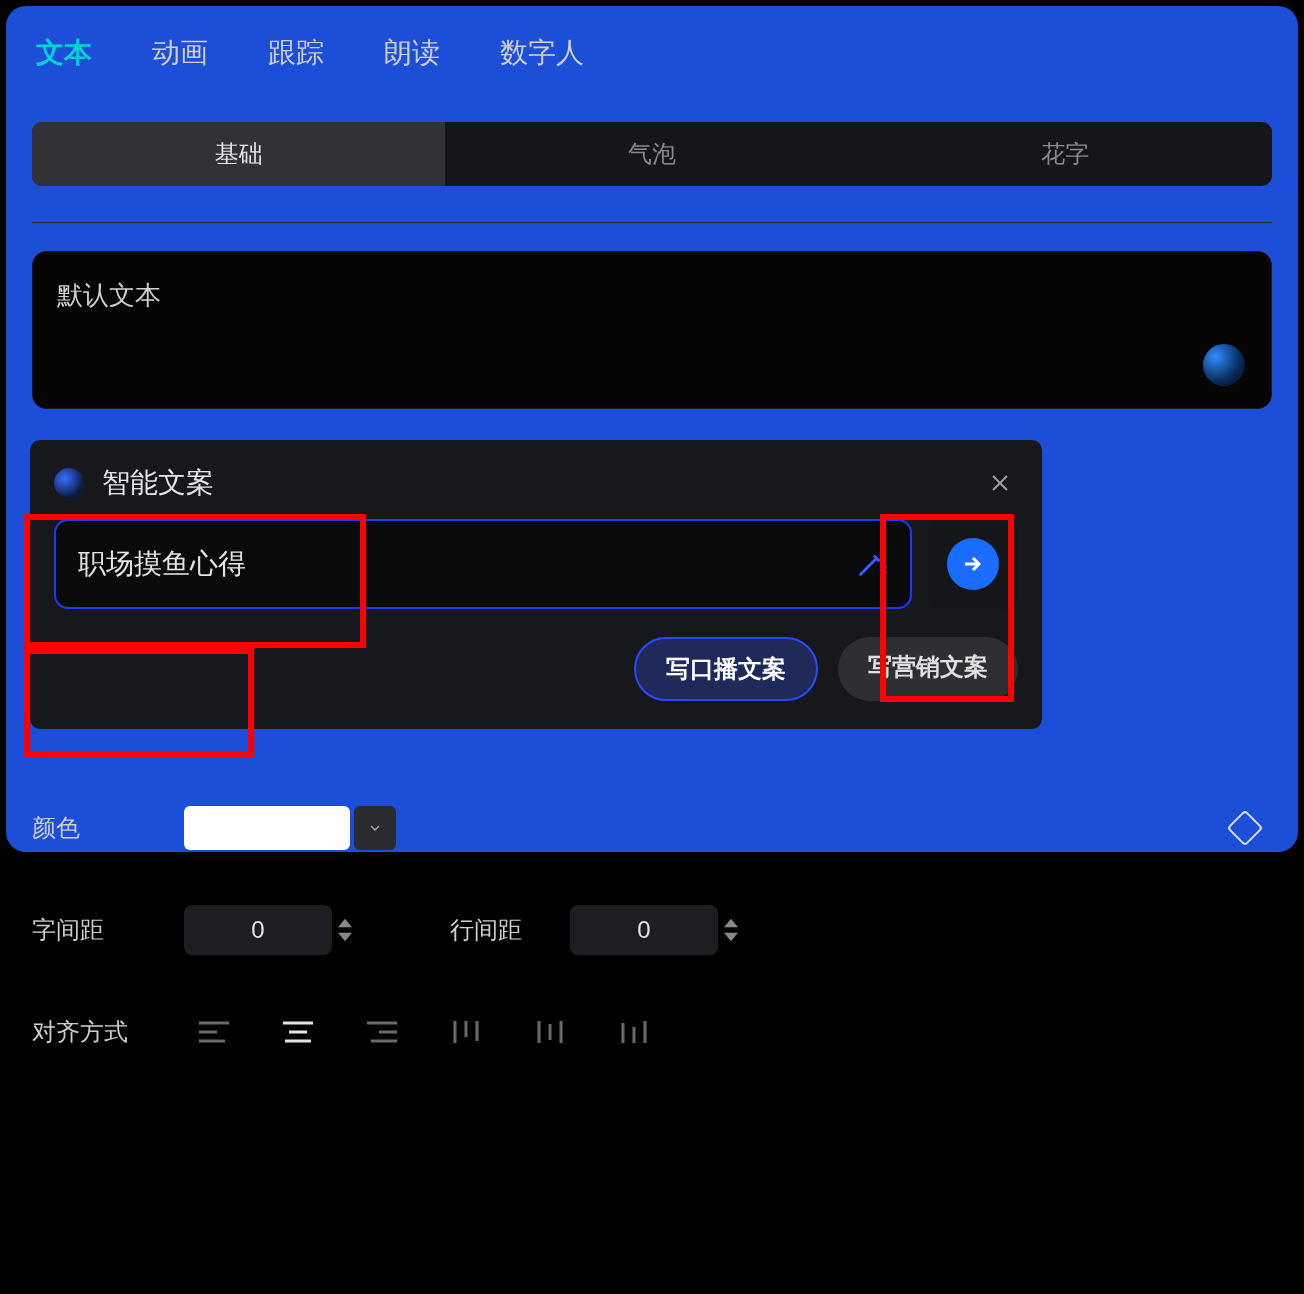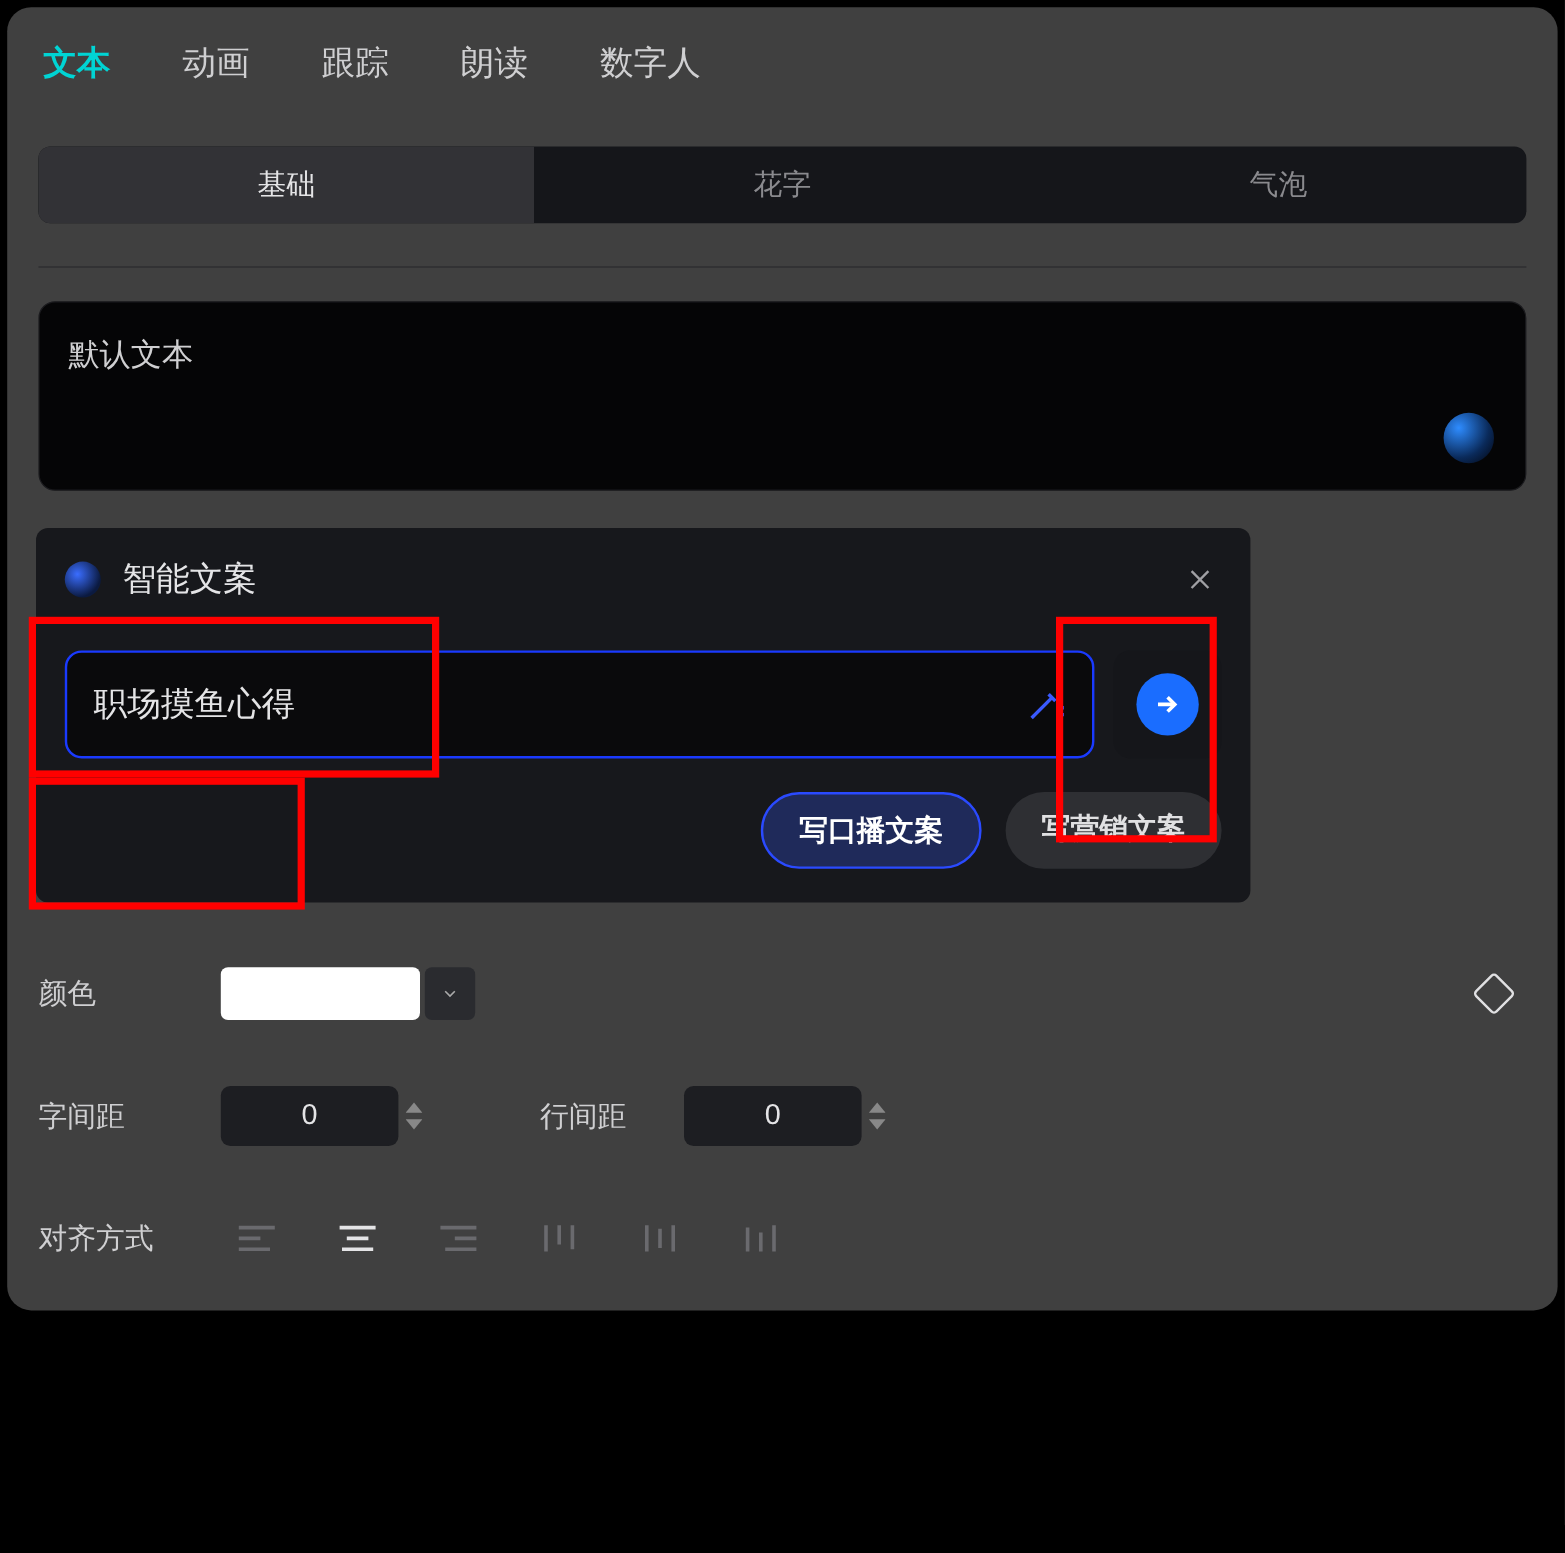--- a/index.html
+++ b/index.html
@@ -5,25 +5,25 @@
 * { margin: 0; padding: 0; box-sizing: border-box; }
 body {
   background: #000;
   font-family: -apple-system, "PingFang SC", "Microsoft YaHei", sans-serif;
   color: #e0e0e0;
   width: 1304px;
   height: 1294px;
   overflow: hidden;
 }
 .panel {
-  background: #404040;
+  background: #1d4ed8;
   border-radius: 20px;
   padding: 0;
   margin: 6px;
-  height: 1086px;
+  height: 846px;
   position: relative;
 }
 .top-tabs {
   display: flex;
   gap: 60px;
   padding: 28px 30px 0 30px;
   font-size: 28px;
   font-weight: 500;
 }
 .top-tab { color: #cfcfd1; cursor: pointer; }
@@ -77,21 +77,21 @@
   top: 434px;
   width: 1012px;
   background: #17181c;
   border-radius: 10px;
   padding: 24px 24px 28px 24px;
 }
 .smart-header {
   display: flex;
   align-items: center;
   gap: 18px;
-  margin-bottom: 40px;
+  margin-bottom: 17px;
 }
 .small-orb {
   width: 30px; height: 30px; border-radius: 50%;
   background: radial-gradient(circle at 35% 35%, #3a6dff 0%, #0b1a40 70%);
 }
 .smart-title { font-size: 28px; color: #e4e4e6; font-weight: 500; }
 .close-x {
   margin-left: auto;
   color: #a0a0a4;
   font-size: 28px;
@@ -249,22 +249,22 @@
   <div class="top-tabs">
     <div class="top-tab active">文本</div>
     <div class="top-tab">动画</div>
     <div class="top-tab">跟踪</div>
     <div class="top-tab">朗读</div>
     <div class="top-tab">数字人</div>
   </div>
 
   <div class="sub-tabs">
     <div class="sub-tab active">基础</div>
+    <div class="sub-tab">气泡</div>
     <div class="sub-tab">花字</div>
-    <div class="sub-tab">气泡</div>
   </div>
 
   <div class="divider"></div>
 
   <div class="text-box">
     <span>默认文本</span>
     <div class="ai-orb"></div>
   </div>
 
   <div class="smart-panel">

